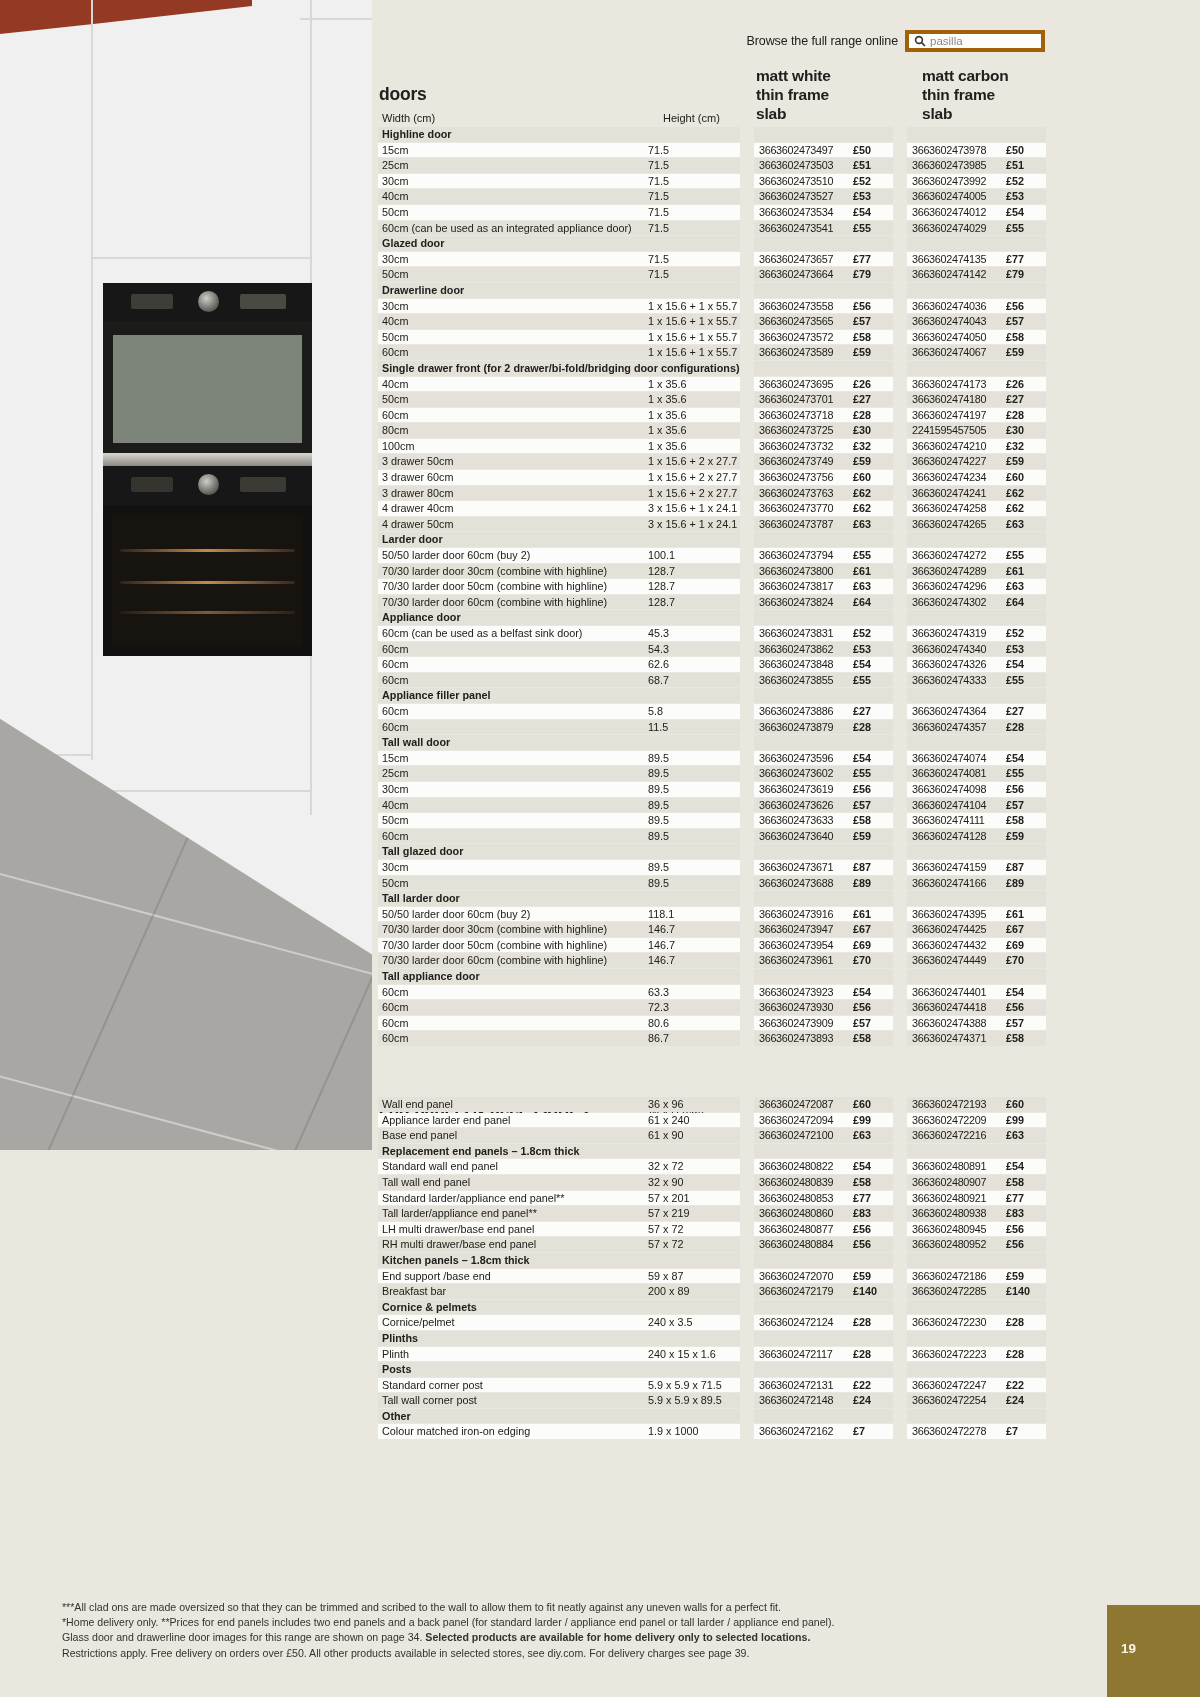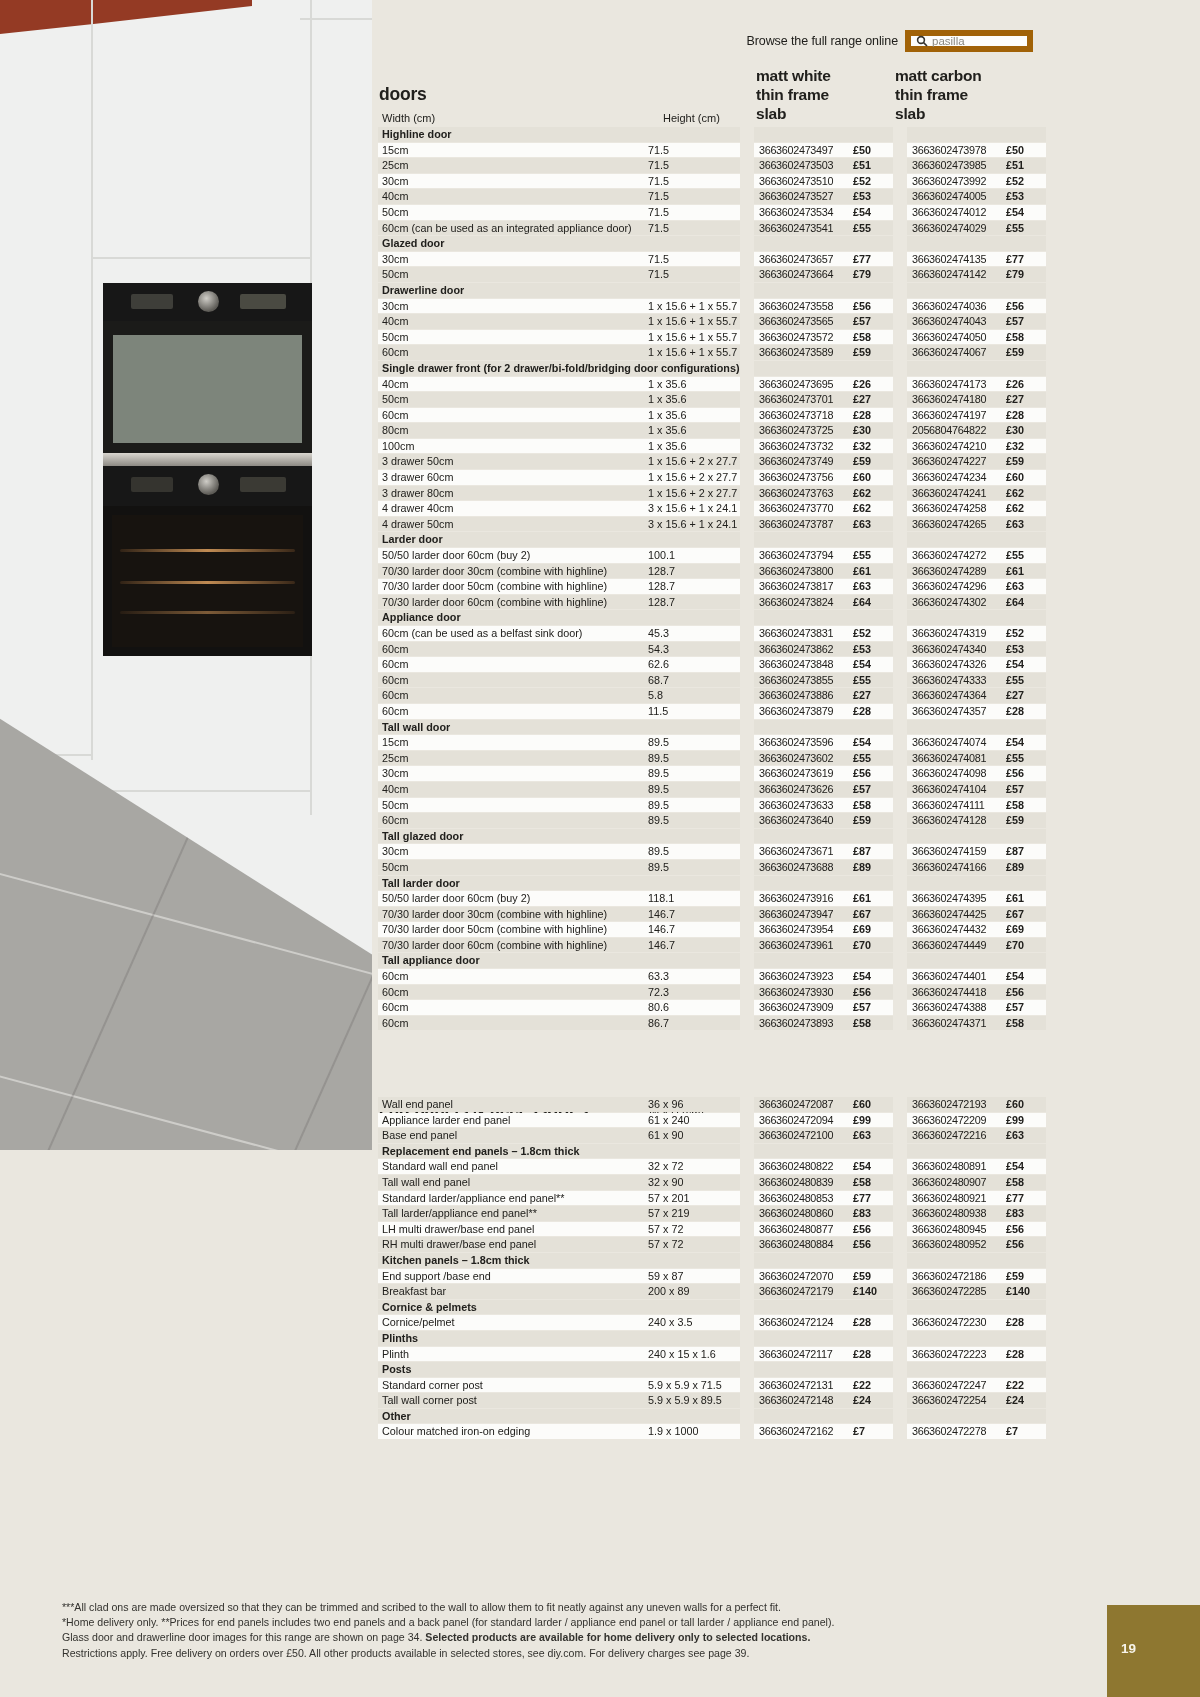--- a/index.html
+++ b/index.html
@@ -19,29 +19,29 @@
   .ovtrim{height:13px;background:linear-gradient(#d9d6cf,#8d8a84);}
   .ovglass2{height:150px;background:#17130f;border:9px solid #121110;box-sizing:border-box;position:relative;overflow:hidden;}
   .rack{position:absolute;left:8px;right:8px;height:3px;background:linear-gradient(90deg,rgba(190,120,60,.15),rgba(222,160,95,.85),rgba(190,120,60,.2));border-radius:2px;}
   .floor{position:absolute;left:0;top:0;width:372px;height:1150px;background:#a8a7a3;
          clip-path:polygon(0 62.5%,100% 83%,100% 100%,0 100%);}
   .grout{position:absolute;background:rgba(236,236,233,.55);}
   .groutd{position:absolute;background:rgba(90,89,86,.25);}
   
   .browse{position:absolute;left:480px;top:34px;width:418px;text-align:right;
           font-size:12.5px;font-weight:normal;letter-spacing:-.1px;}
-  .search{position:absolute;left:905px;top:30px;width:128px;height:22px;background:#fdfdfb;
-          border:6px solid #a16207;box-sizing:border-box;display:flex;align-items:center;padding:0 5px;}
+  .search{position:absolute;left:905px;top:30px;width:140px;height:22px;background:#fdfdfb;
+          border:4px solid #a16207;box-sizing:border-box;display:flex;align-items:center;padding:0 5px;}
   .search input{border:0;outline:0;background:transparent;width:100%;font-family:"Liberation Sans",sans-serif;
           font-size:11.5px;color:#8a8880;padding:0 0 0 4px;}
   
   .wrap{position:absolute;left:378px;top:60px;width:668px;}
   .colhead{position:absolute;top:6px;width:150px;font-size:15.5px;font-weight:bold;line-height:19px;
            white-space:pre-line;letter-spacing:-.2px;}
-  .c1{left:378px;} .c2{left:517px;}
+  .c1{left:378px;} .c2{left:544px;}
   .bigtitle{font-size:17.5px;font-weight:bold;letter-spacing:-.2px;}
   .t-doors{position:absolute;left:1px;top:24px;}
   .labels{position:absolute;left:1px;top:52px;width:668px;font-size:11px;}
   .labels .lw{position:absolute;left:3px;} .labels .lh{position:absolute;left:270px;margin-left:14px;}
   .rows{position:absolute;left:0;width:668px;}
   #doors-rows{top:67px;}
   .t-acc{position:absolute;left:1px;top:1040px;width:668px;}
   .t-acc .sz{position:absolute;left:270px;top:7px;font-size:11px;font-weight:normal;}
   #acc-rows{top:1037px;}
   .row{display:flex;height:14.6px;margin-bottom:1px;font-size:10.8px;line-height:14.8px;white-space:nowrap;}
@@ -374,21 +374,21 @@
           <div class="row">
             <div class="band left">
               <span class="nm">80cm</span>
               <span class="ht">1 x 35.6</span>
             </div>
             <div class="band grp">
               <span class="code">3663602473725</span>
               <span class="price">£30</span>
             </div>
             <div class="band grp">
-              <span class="code">2056804764822</span>
+              <span class="code">2241595457505</span>
               <span class="price">£30</span>
             </div>
           </div>
           <div class="row">
             <div class="band left">
               <span class="nm">100cm</span>
               <span class="ht">1 x 35.6</span>
             </div>
             <div class="band grp">
               <span class="code">3663602473732</span>
@@ -596,20 +596,27 @@
               <span class="code">3663602473855</span>
               <span class="price">£55</span>
             </div>
             <div class="band grp">
               <span class="code">3663602474333</span>
               <span class="price">£55</span>
             </div>
           </div>
         </div>
         <div class="section">
+          <div class="row sec">
+            <div class="band left">
+              <span class="secname">Appliance filler panel</span>
+            </div>
+            <div class="band grp"></div>
+            <div class="band grp"></div>
+          </div>
           <div class="row">
             <div class="band left">
               <span class="nm">60cm</span>
               <span class="ht">5.8</span>
             </div>
             <div class="band grp">
               <span class="code">3663602473886</span>
               <span class="price">£27</span>
             </div>
             <div class="band grp">

